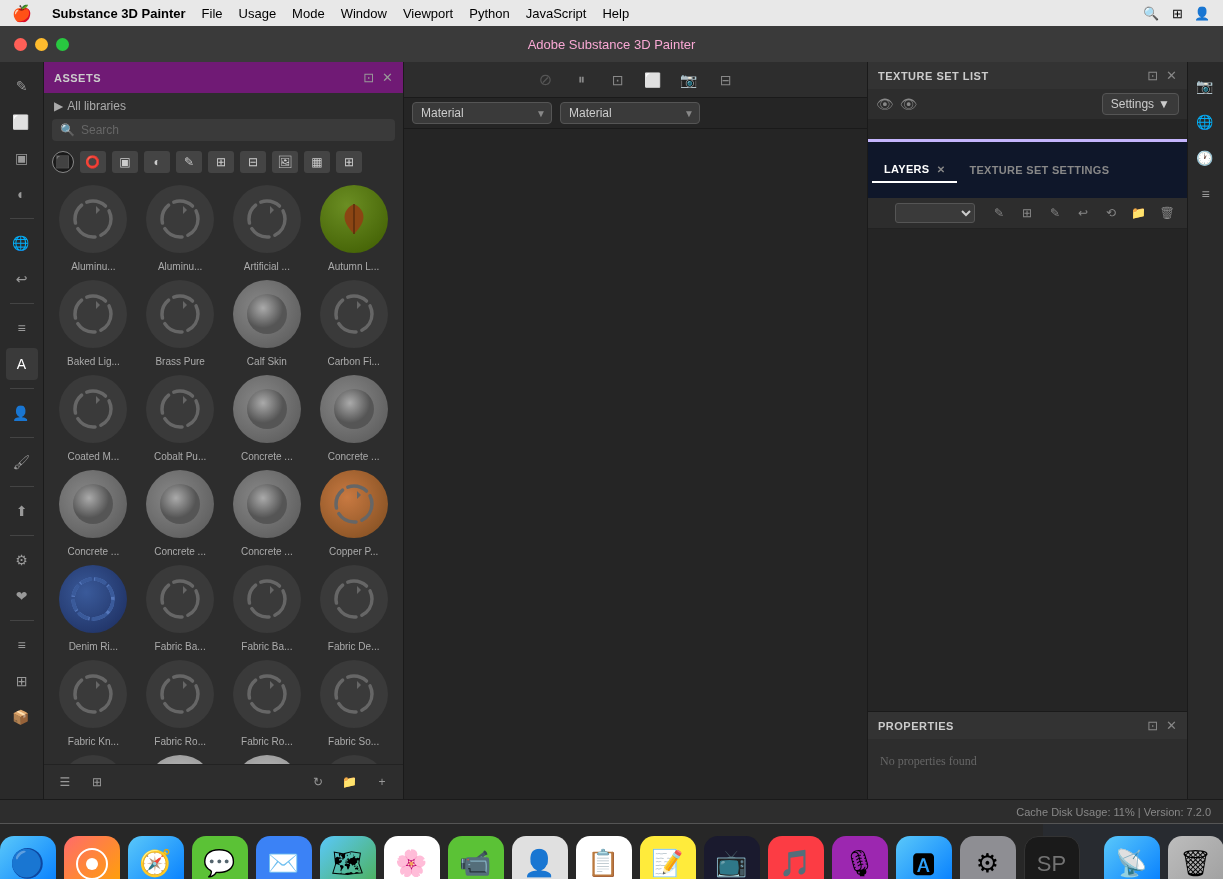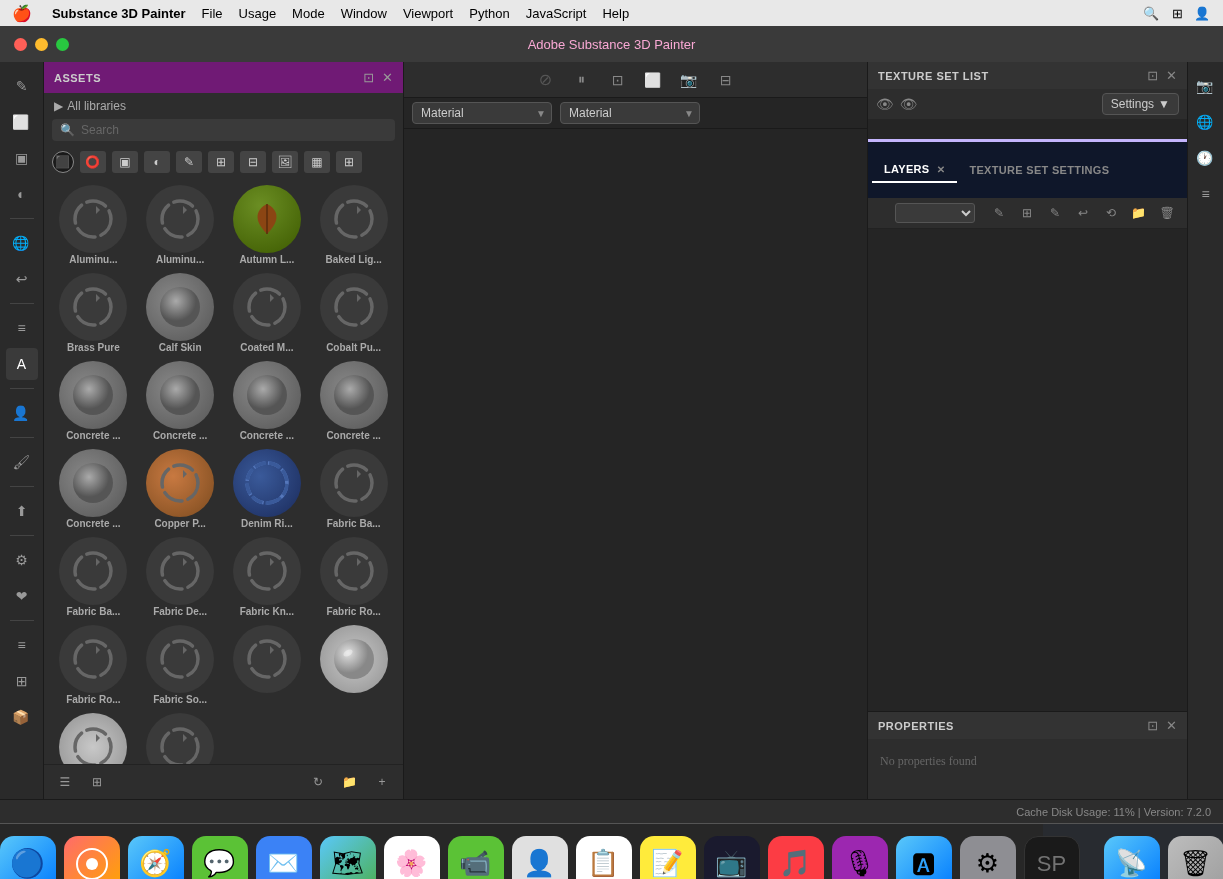--- a/index.html
+++ b/index.html
@@ -212,26 +212,25 @@
       display: flex;
       align-items: center;
       justify-content: center;
       position: relative;
       overflow: hidden;
     }
     .asset-label {
       font-size: 10px;
       color: #aaa;
       text-align: center;
-      margin-top: 1px;
+      margin-top: 8px;
       max-width: 72px;
       overflow: hidden;
       text-overflow: ellipsis;
       white-space: nowrap;
-      font-weight: bold;
     }
 
     
     .panel-bottom {
       display: flex;
       align-items: center;
       padding: 6px 8px;
       gap: 6px;
       border-top: 1px solid #222;
     }
@@ -614,20 +613,29 @@
         <div class="asset-item">
           <div class="asset-thumb" style="background: rgb(58, 58, 58);">
             <svg width="46" height="46" viewBox="0 0 46 46">
         <circle cx="23" cy="23" r="18" fill="none" stroke="#666" stroke-width="3.5" stroke-dasharray="20 6" stroke-linecap="round"></circle>
         <polygon points="30,14 26,10 26,18" fill="#666"></polygon>
       </svg>
           </div>
           <span class="asset-label">Aluminu...</span>
         </div>
         <div class="asset-item">
+          <div class="asset-thumb" style="background: rgb(58, 58, 58);">
+            <svg width="46" height="46" viewBox="0 0 46 46">
+        <circle cx="23" cy="23" r="18" fill="none" stroke="#666" stroke-width="3.5" stroke-dasharray="20 6" stroke-linecap="round"></circle>
+        <polygon points="30,14 26,10 26,18" fill="#666"></polygon>
+      </svg>
+          </div>
+          <span class="asset-label">Artificial ...</span>
+        </div>
+        <div class="asset-item">
           <div class="asset-thumb" style="background: radial-gradient(circle at 40% 30%, rgb(107, 142, 35), rgb(61, 90, 0)); display: flex; align-items: center; justify-content: center;">
             <svg width="40" height="40" viewBox="0 0 40 40">
               <path d="M20 5 C30 10, 35 20, 20 35 C5 20, 10 10, 20 5Z" fill="#8b4513"></path>
               <line x1="20" y1="35" x2="20" y2="5" stroke="#5a2d0c" stroke-width="1.5"></line>
             </svg>
           </div>
           <span class="asset-label">Autumn L...</span>
         </div>
         <div class="asset-item">
           <div class="asset-thumb" style="background: rgb(58, 58, 58);">
@@ -653,20 +661,29 @@
           <defs>
                 <radialGradient id="cg6" cx="40%" cy="35%">
             <stop offset="0%" stop-color="#aaa"></stop>
             <stop offset="100%" stop-color="#555"></stop>
           </radialGradient>
               </defs>
           <circle cx="23" cy="23" r="20" fill="url(#cg6)"></circle>
         </svg>
           </div>
           <span class="asset-label">Calf Skin</span>
+        </div>
+        <div class="asset-item">
+          <div class="asset-thumb" style="background: rgb(58, 58, 58);">
+            <svg width="46" height="46" viewBox="0 0 46 46">
+        <circle cx="23" cy="23" r="18" fill="none" stroke="#666" stroke-width="3.5" stroke-dasharray="20 6" stroke-linecap="round"></circle>
+        <polygon points="30,14 26,10 26,18" fill="#666"></polygon>
+      </svg>
+          </div>
+          <span class="asset-label">Carbon Fi...</span>
         </div>
         <div class="asset-item">
           <div class="asset-thumb" style="background: rgb(58, 58, 58);">
             <svg width="46" height="46" viewBox="0 0 46 46">
         <circle cx="23" cy="23" r="18" fill="none" stroke="#666" stroke-width="3.5" stroke-dasharray="20 6" stroke-linecap="round"></circle>
         <polygon points="30,14 26,10 26,18" fill="#666"></polygon>
       </svg>
           </div>
           <span class="asset-label">Coated M...</span>
         </div>

